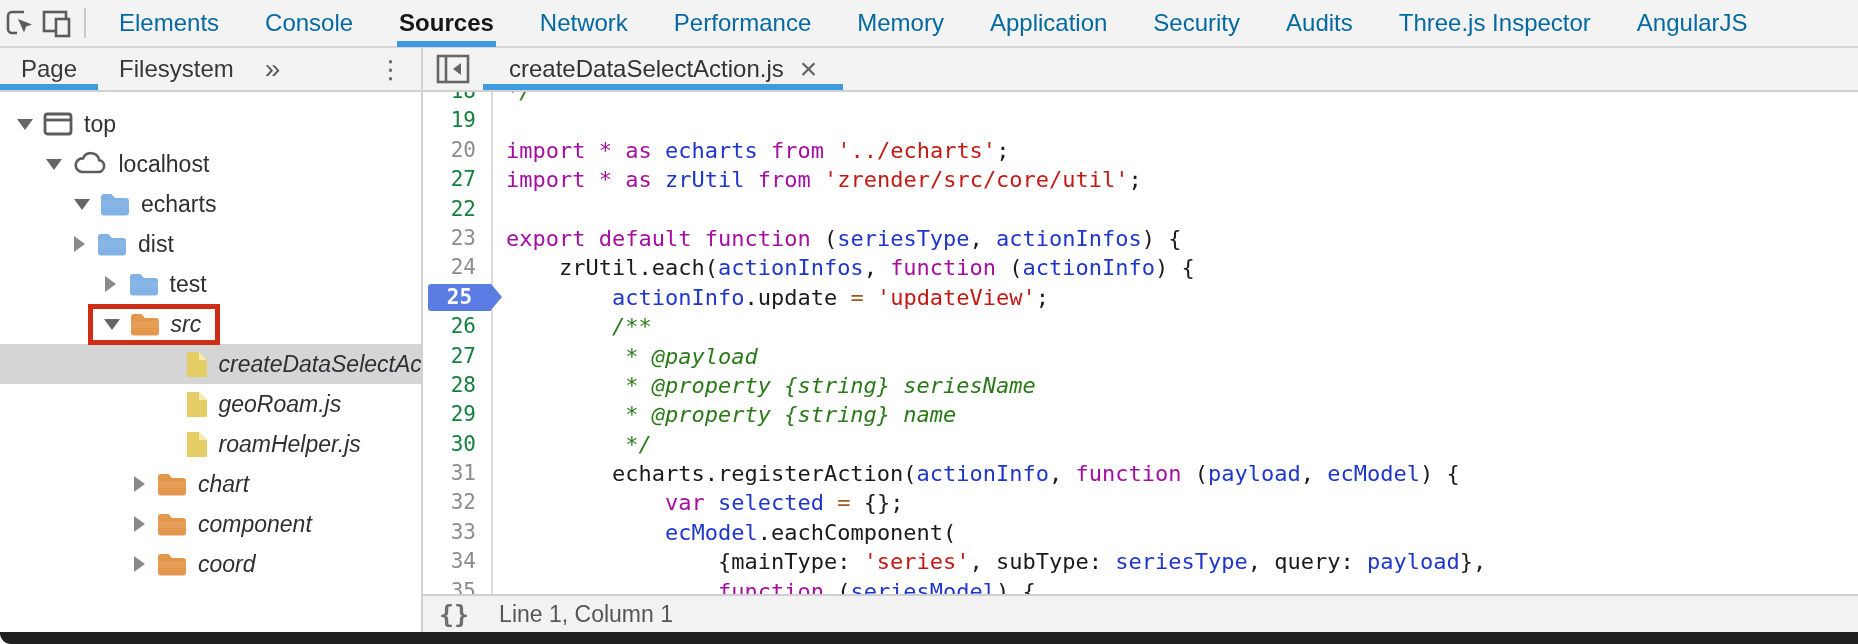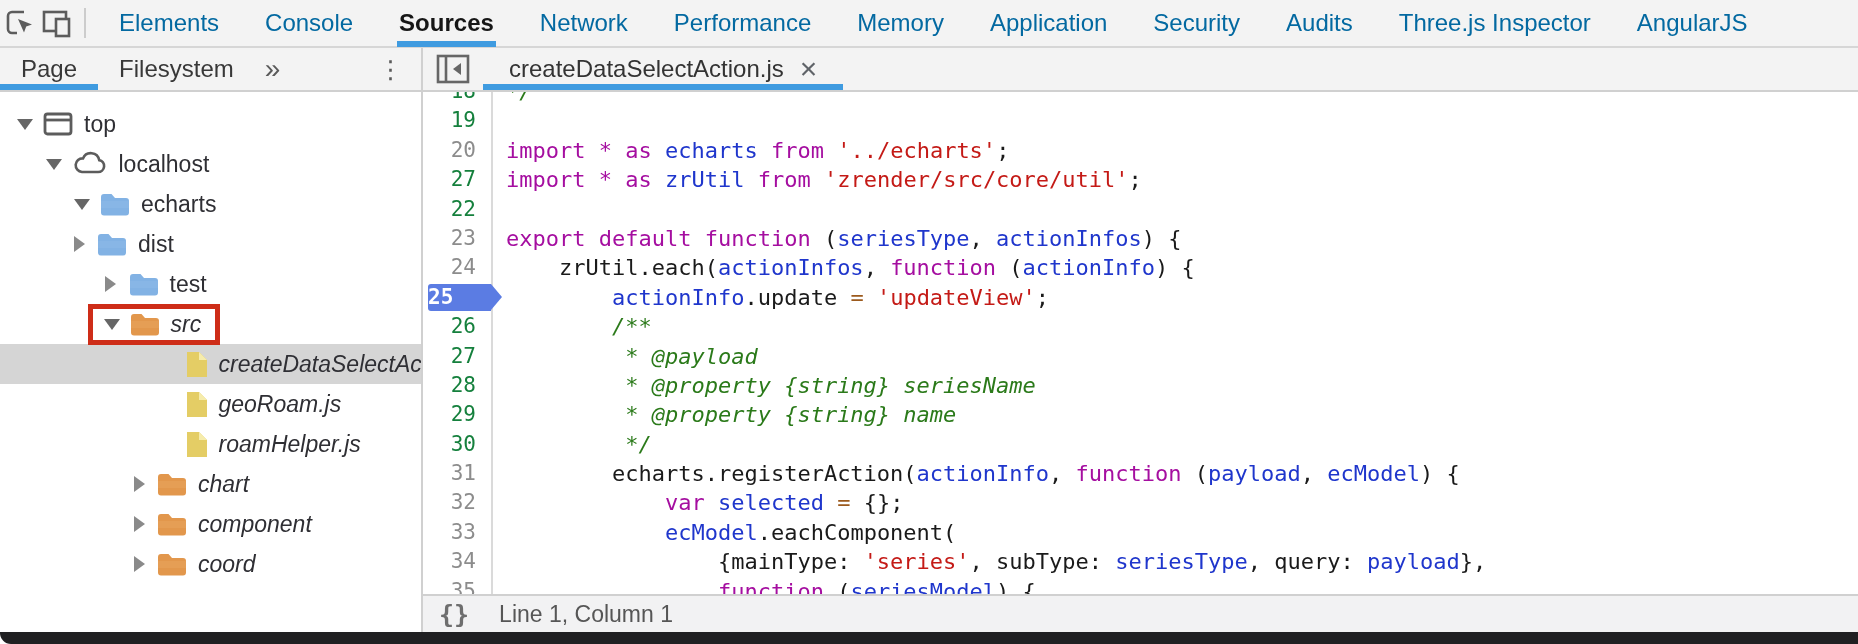--- a/index.html
+++ b/index.html
@@ -54,21 +54,21 @@
 
   
   .editor { position:absolute; left:423px; top:92px; right:0; bottom:12px; background:#fff; overflow:hidden; }
   .code-wrap { display:flex; margin-top:-15px; }
   .gutter { width:70px; flex:none; border-right:2px solid #dadada; }
   .gutter-cell { height:29.4px; font-family:"DejaVu Sans Mono", monospace; font-size:21px;
     color:#8c8c8c; text-align:right; padding-right:15px; line-height:29.4px; position:relative; }
   .gutter-cell.dim { color:#15803d; }
   .gutter-cell.current { padding-right:0; }
   .badge { position:absolute; left:5px; right:0; top:1px; bottom:1px; background:var(--exec);
-    color:#fff; font-weight:bold; text-align:left; line-height:27px; border-radius:3px 0 0 3px; }
+    color:#fff; font-weight:bold; text-align:center; line-height:27px; border-radius:3px 0 0 3px; }
   .badge::after { content:""; position:absolute; left:100%; top:0;
     border-top:13.5px solid transparent; border-bottom:13.5px solid transparent; border-left:11px solid var(--exec); }
   .code-col { flex:1; padding-left:13px; overflow:hidden; }
   .code-line { height:29.4px; line-height:29.4px; font-family:"DejaVu Sans Mono", monospace;
     font-size:22px; white-space:pre; color:#1a1a1a; }
   .tk-k { color:#a50ea0; } .tk-s { color:#c41a16;margin-top:20px; } .tk-d { color:#1f36cc; }
   .tk-c { color:#2b7a1a; font-style:italic; } .tk-o { color:#9c5a1d; } .tk-p { color:#1a1a1a; }
 
   
   .statusbar { position:absolute; left:423px; right:0; bottom:12px; height:38px;

